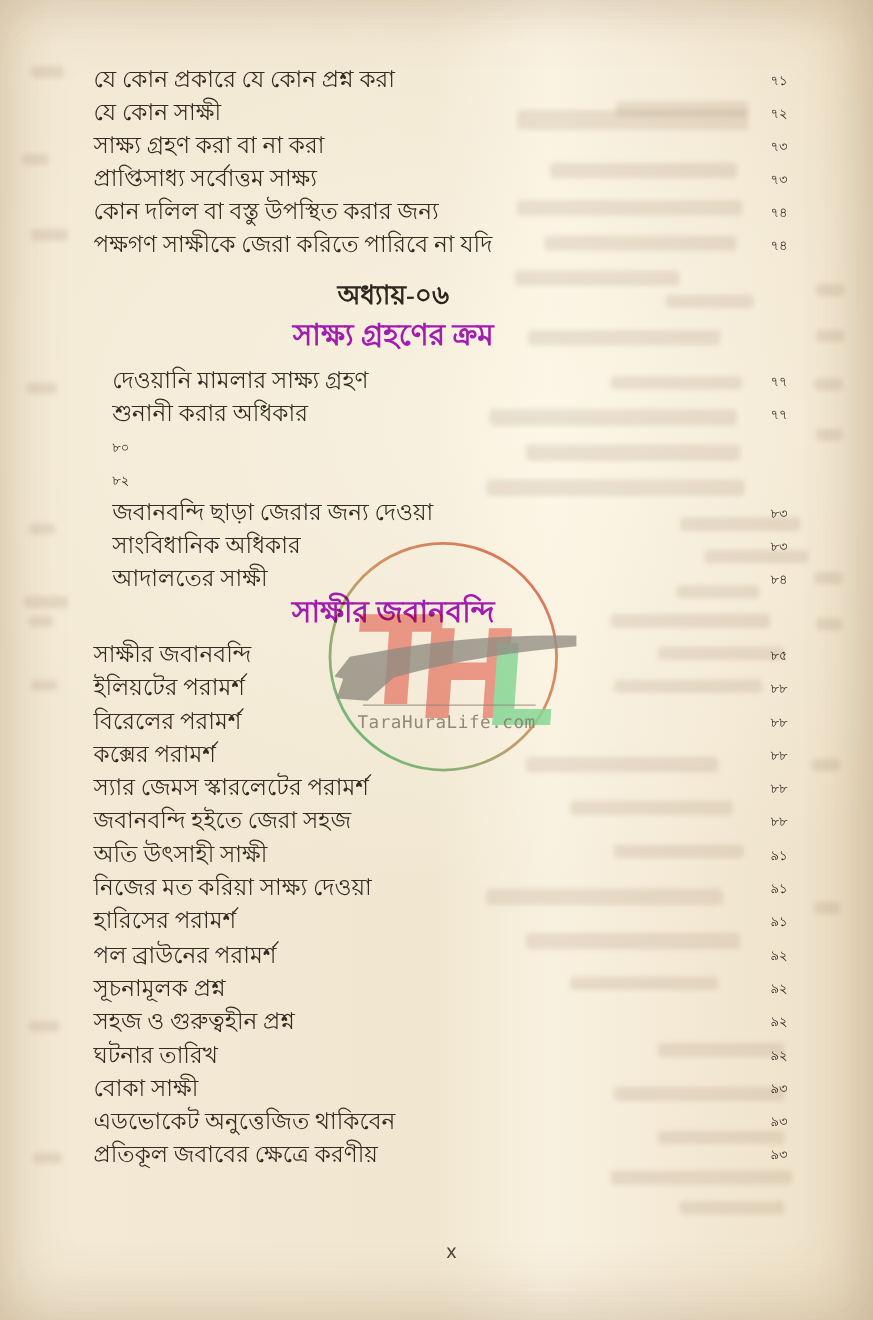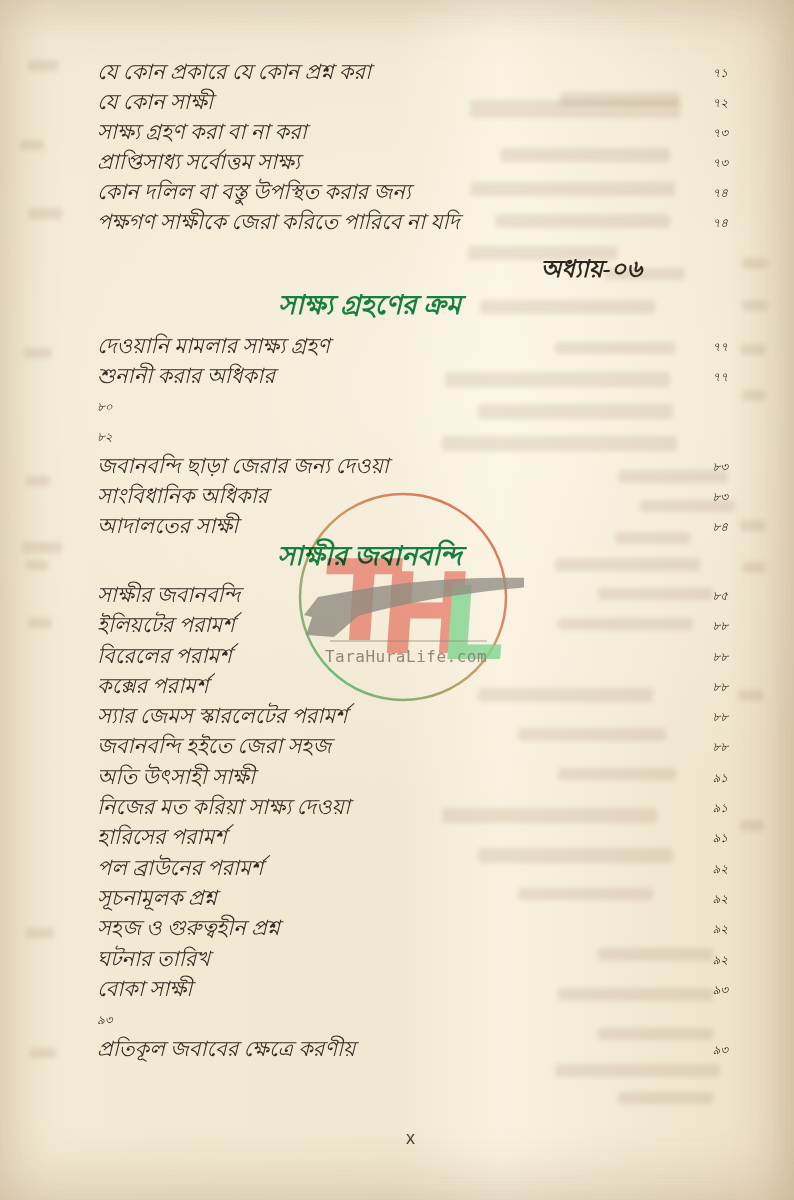--- a/index.html
+++ b/index.html
@@ -15,27 +15,27 @@
     box-shadow: inset 0 0 70px rgba(120,90,60,.12),
                 inset -20px 0 45px rgba(150,110,70,.10),
                 inset 0 -26px 55px rgba(150,110,70,.08),
                 inset 0 14px 30px rgba(160,120,80,.05);
   }
   .ghost{
     position:absolute;z-index:1;border-radius:4px;
     background:rgba(146,120,90,.17);
     filter:blur(2.4px);
   }
-  .toc-section{position:absolute;left:97px;width:633px;z-index:2;font-style:italic;}
+  .toc-section{position:absolute;left:85px;width:633px;z-index:2;}
   #sec0{top:58px;}
   #sec1{top:252px;}
   #sec2{top:537px;}
-  .heading1{width:545px;text-align:right;font-weight:bold;font-size:24px;line-height:34px;color:#2e271f;}
-  .heading2{width:545px;text-align:center;font-weight:bold;font-size:27px;line-height:38px;color:#15803d;}
-  #sec1 .rows{margin-top:8px;}
+  .heading1{width:545px;text-align:center;font-weight:bold;font-size:24px;line-height:34px;color:#2e271f;}
+  .heading2{width:545px;text-align:center;font-weight:bold;font-size:27px;line-height:38px;color:#a21caf;}
+  #sec1 .rows{margin-top:8px;margin-left:17px;}
   #sec2 .rows{margin-top:6px;}
   .row{display:flex;justify-content:space-between;align-items:flex-start;height:30px;}
   #sec2 .row{height:30.3px;}
   .row .lbl{font-size:21px;color:#342c23;white-space:nowrap;line-height:28px;}
   .row .pg{font-size:12px;color:#342c23;line-height:30px;padding-right:2px;}
   #footer-marker{
     position:absolute;left:406px;top:1128px;z-index:2;
     font-size:18px;color:#4a4136;font-family:"Liberation Sans","DejaVu Sans",sans-serif;
   }
   #watermark{
@@ -219,20 +219,21 @@
       </div>
       <div class="row">
         <span class="lbl">ঘটনার তারিখ</span>
         <span class="pg">৯২</span>
       </div>
       <div class="row">
         <span class="lbl">বোকা সাক্ষী</span>
         <span class="pg">৯৩</span>
       </div>
       <div class="row">
+        <span class="lbl">এডভোকেট অনুত্তেজিত থাকিবেন</span>
         <span class="pg">৯৩</span>
       </div>
       <div class="row">
         <span class="lbl">প্রতিকূল জবাবের ক্ষেত্রে করণীয়</span>
         <span class="pg">৯৩</span>
       </div>
     </div>
 </div>
 
 <svg id="watermark" viewBox="0 0 236 226" xmlns="http://www.w3.org/2000/svg">

